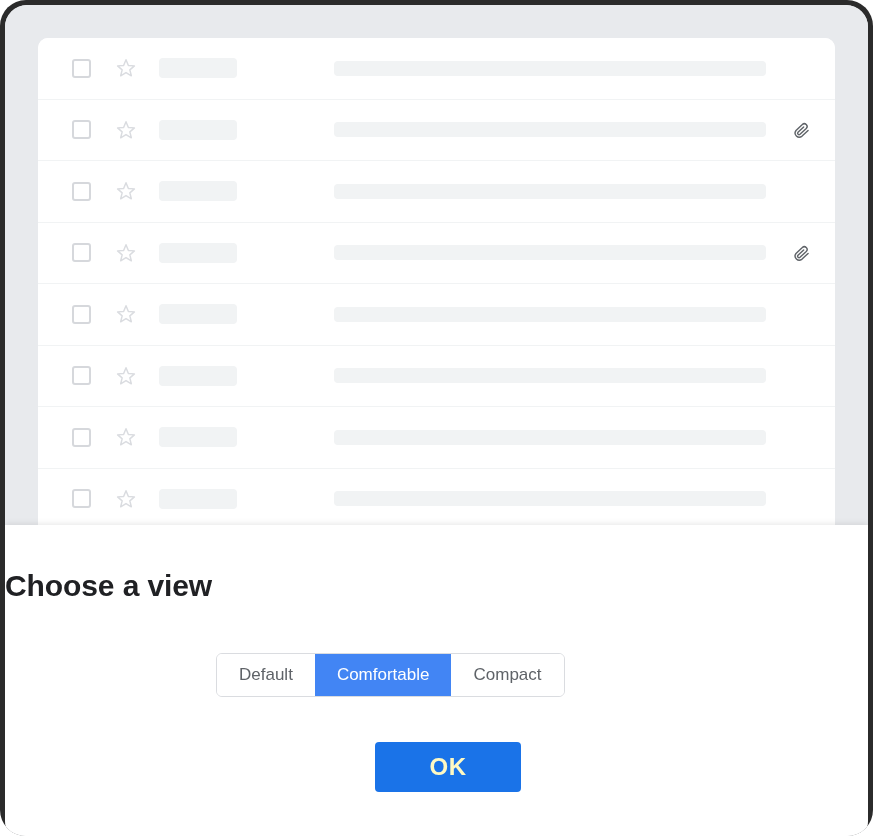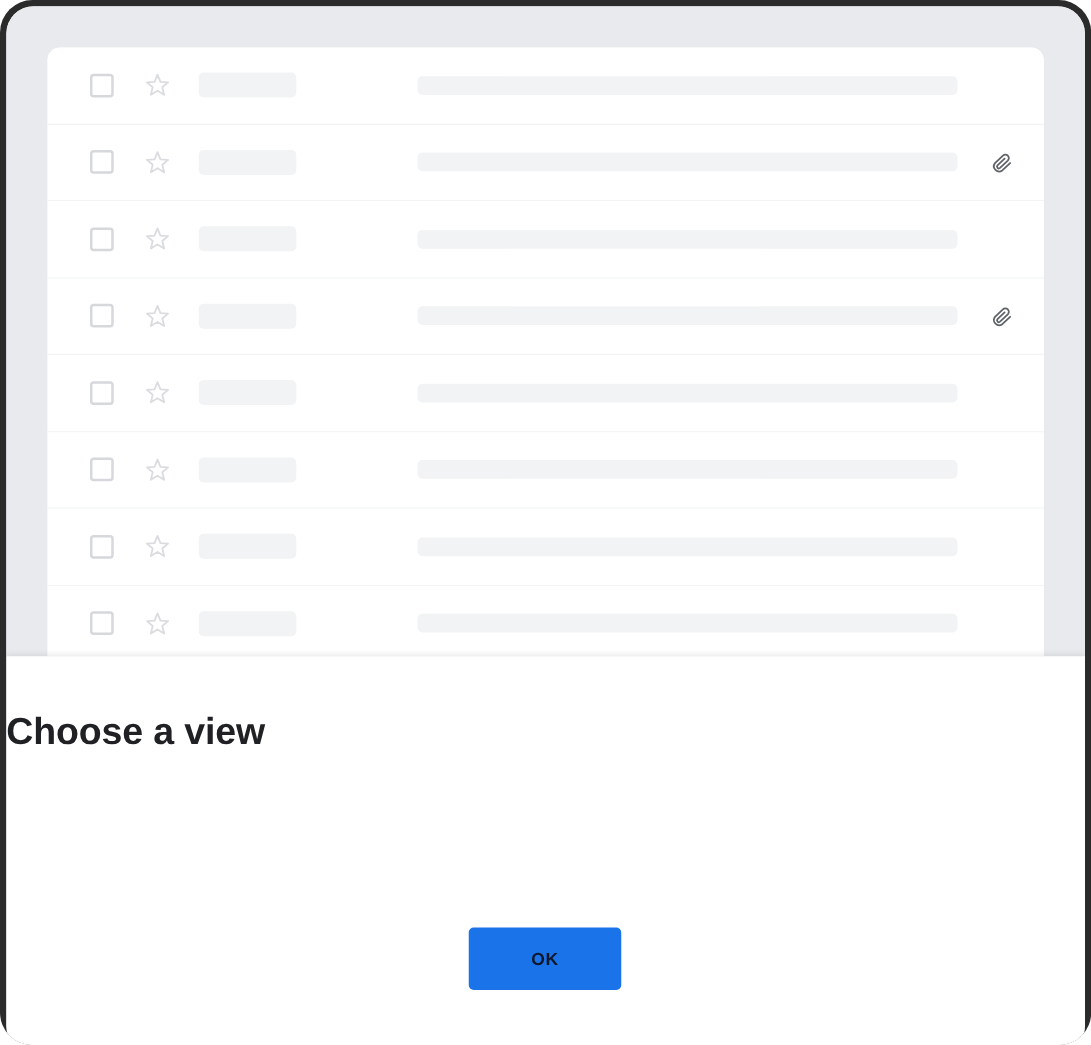--- a/index.html
+++ b/index.html
@@ -169,28 +169,28 @@
   .seg-item.selected {
     background: #4285f4;
     color: #ffffff;
   }
 
   
   .ok-button {
     position: absolute;
     left: 370px;
     top: 217px;
-    width: 122px;
+    width: 146px;
     height: 50px;
     border: none;
     border-radius: 4px;
     background: #1a73e8;
-    color: #0f172a;
+    color: #fef9c3;
     font-family: "Liberation Sans", sans-serif;
-    font-size: 14px;
+    font-size: 24px;
     font-weight: 700;
     letter-spacing: 0.4px;
     cursor: pointer;
   }
 </style>
 </head>
 <body>
 
 <div class="device-frame">
   <div class="screen">
@@ -286,18 +286,23 @@
             </span>
             <div class="skeleton skeleton-short"></div>
             <div class="skeleton skeleton-long"></div>
           </div>
         </div>
     </div>
 
     <div class="dialog">
       <div class="dialog-title">Choose a view</div>
 
+      <div class="segmented">
+          <div class="seg-item">Default</div>
+          <div class="seg-item selected">Comfortable</div>
+          <div class="seg-item">Compact</div>
+        </div>
 
       <button class="ok-button">OK</button>
     </div>
 
   </div>
 </div>
 
 </body></html>

